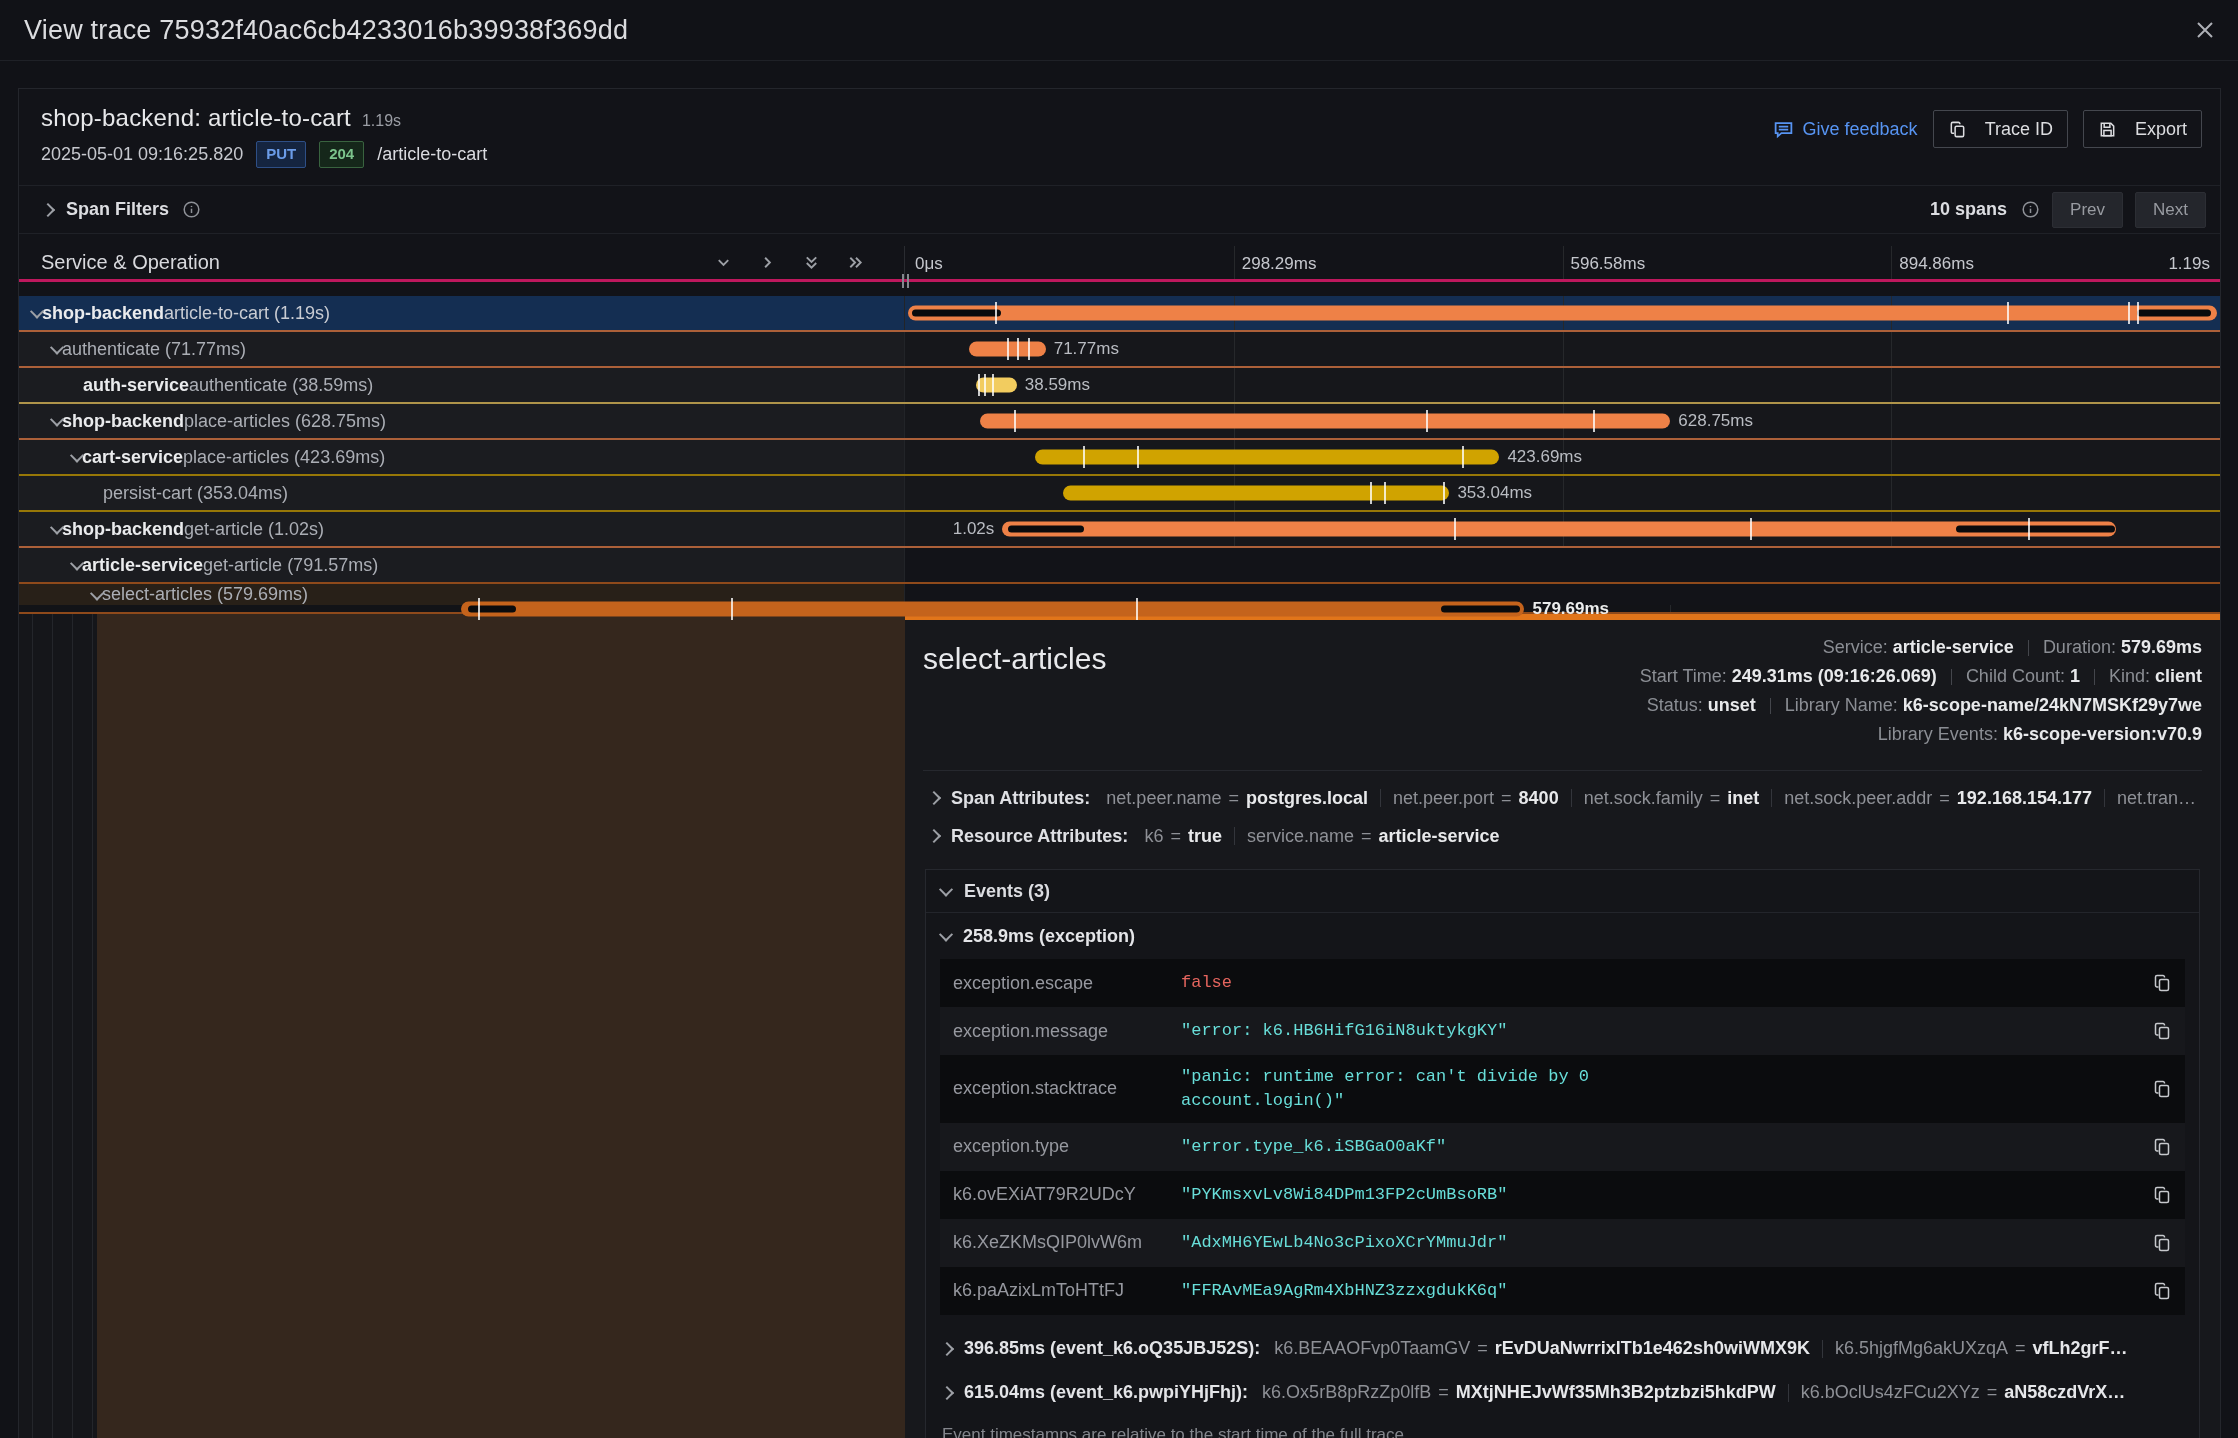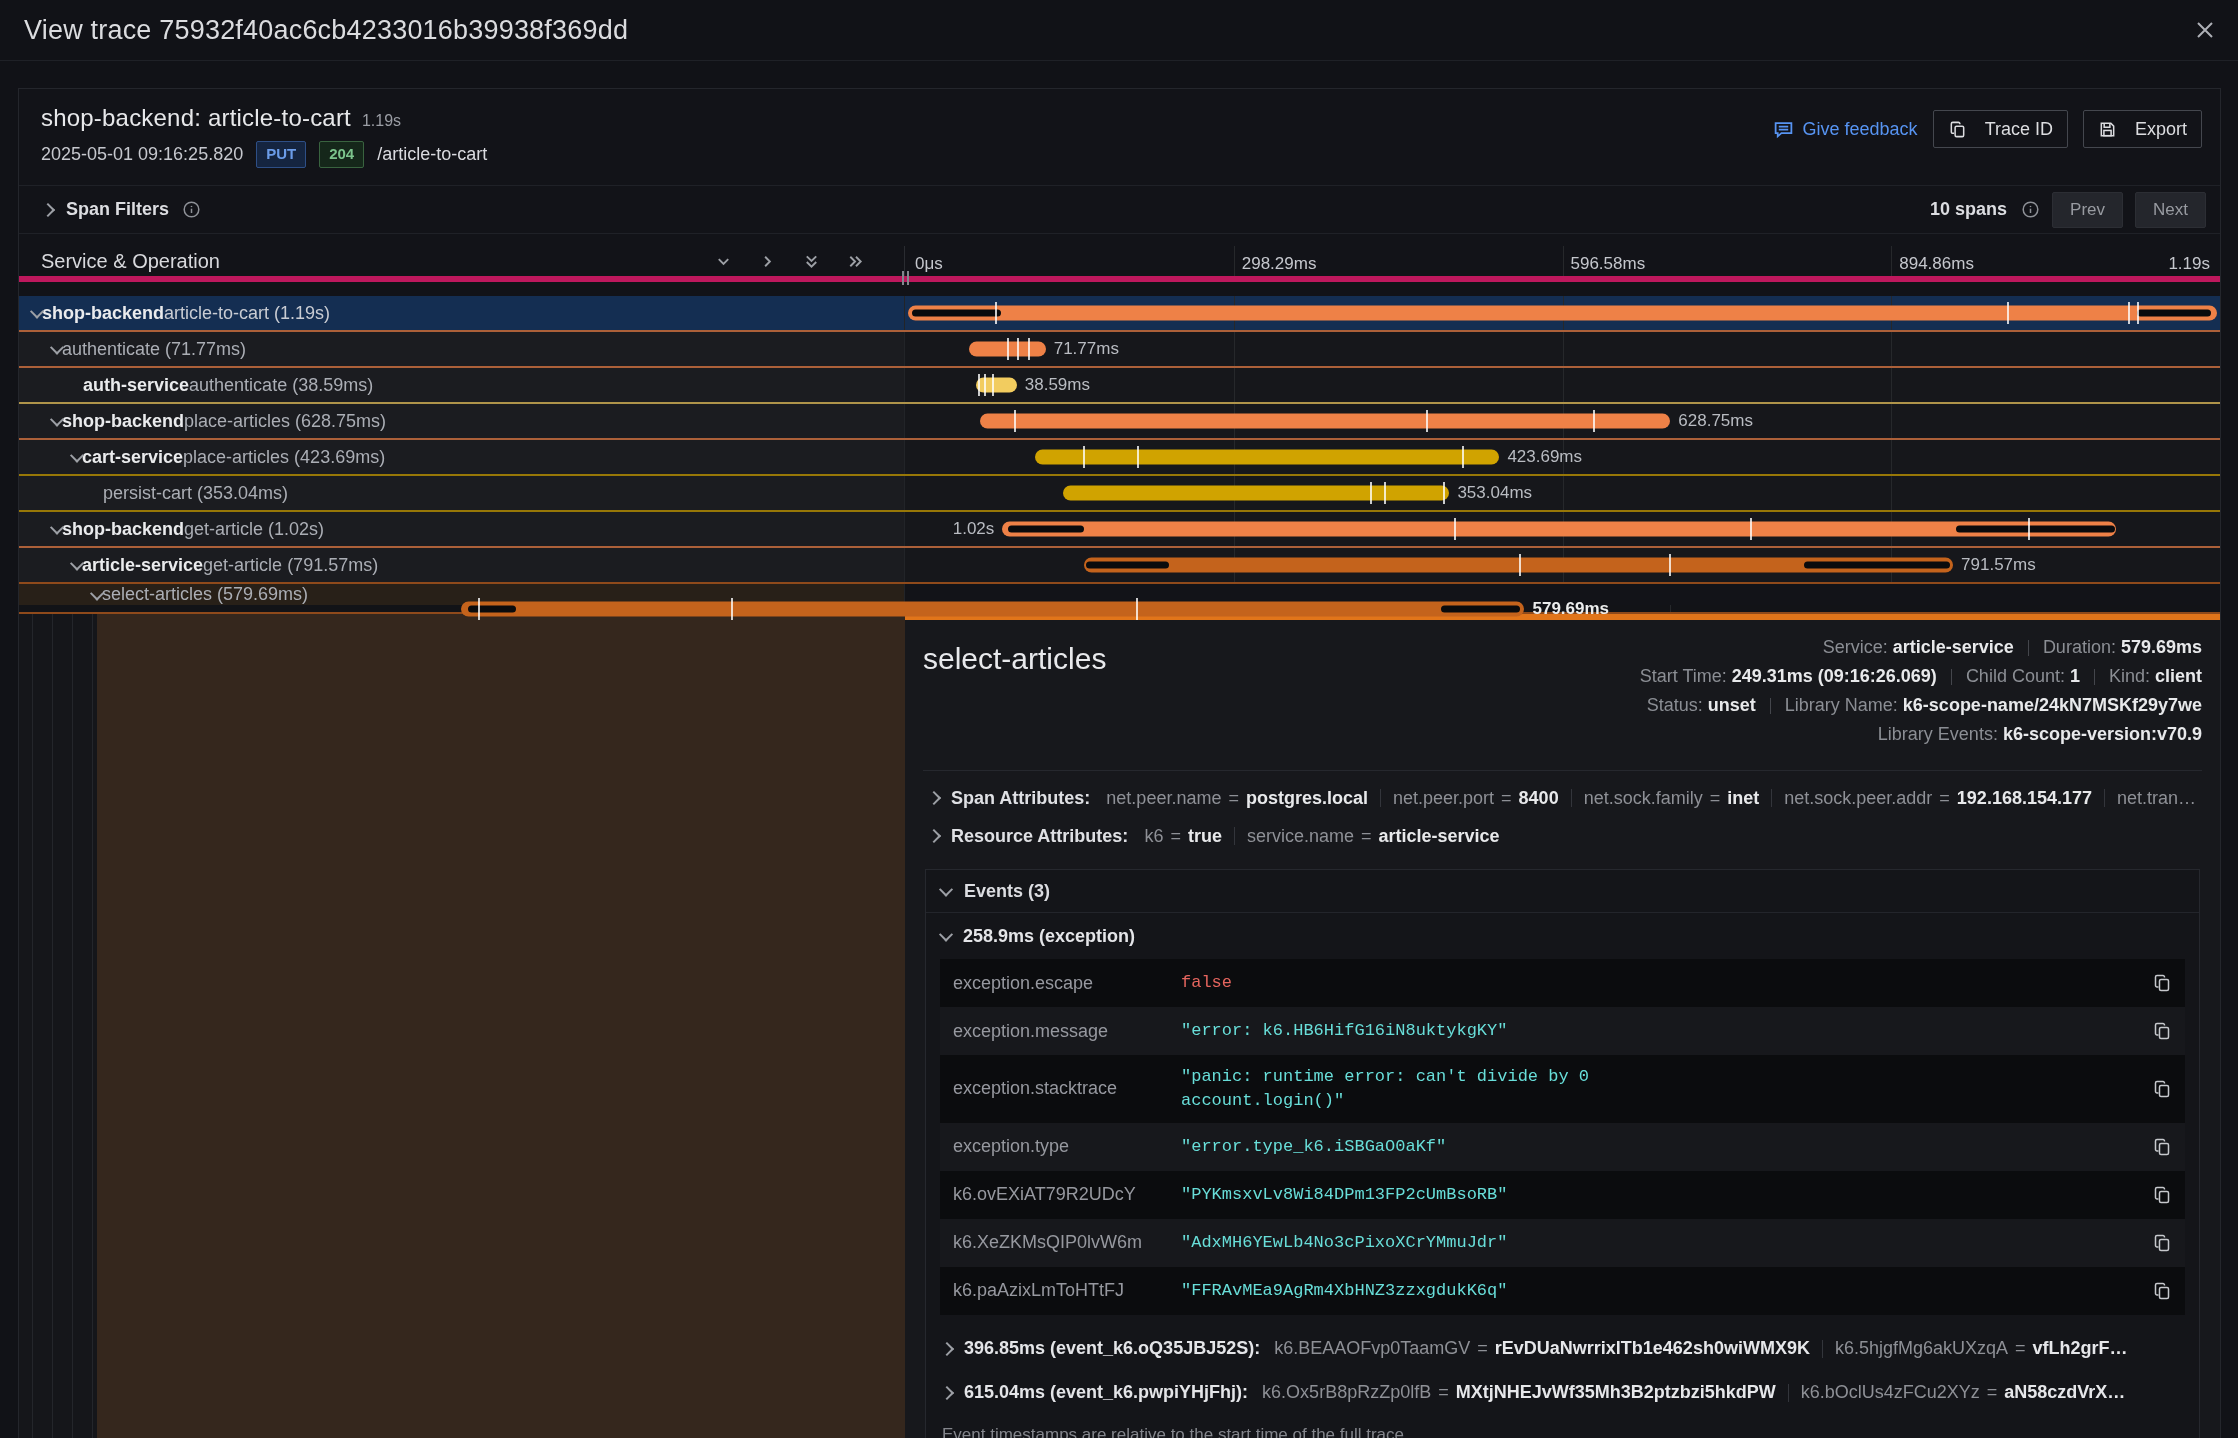--- a/index.html
+++ b/index.html
@@ -42,21 +42,21 @@
   .btn-muted{height:36px;padding:0 17px;background:#24262c;border:1px solid #2c2e34;border-radius:2px;color:#989ba1;font-size:17px;font-weight:500;cursor:pointer}
 
   
   .chv,.chv-r{display:inline-block;width:9px;height:9px;border-right:2px solid #9da0a6;border-bottom:2px solid #9da0a6;flex:none}
   .chv{transform:rotate(45deg) translate(-1px,-1px)}
   .chv-r{transform:rotate(-45deg)}
   .chv.sm,.chv-r.sm{width:8px;height:8px}
   .chv-sp{display:inline-block;width:11px;flex:none}
 
   
-  .trace-header{position:absolute;top:157px;left:0;right:0;height:36px;display:flex;border-bottom:6px solid #be185d;box-sizing:border-box}
+  .trace-header{position:absolute;top:157px;left:0;right:0;height:36px;display:flex;border-bottom:3px solid #be185d;box-sizing:border-box}
   .th-left{width:886px;flex:none;position:relative;display:flex;align-items:center;border-right:1px solid #2a2c31;box-sizing:border-box}
   .th-title{padding-left:22px;font-size:20px;font-weight:500;color:#d8d9dd}
   .th-icons{position:absolute;right:40px;display:flex;gap:27px;align-items:center}
   .th-icons button{background:none;border:none;padding:0;cursor:pointer;display:flex}
   .grip{position:absolute;right:-5px;bottom:-9px;display:flex;gap:3px;z-index:6}
   .grip i{width:2px;height:14px;background:#84878e}
   .axis{flex:1;position:relative}
   .tick{position:absolute;top:0;height:36px;display:flex;align-items:center;font-size:17px;color:#c5c7cd;white-space:nowrap}
   .tick.t0{left:10px}.tick.t1{left:calc(25% + 8px)}.tick.t2{left:calc(50% + 8px)}.tick.t3{left:calc(75% + 8px)}.tick.t4{right:10px}
 
@@ -362,31 +362,20 @@
           <div class="btick" style="left: 85.5%;"></div>
           <span class="blabel" style="right: calc(92.6% + 8px);">1.02s</span>
         </div>
       </div>
       <div class="span-row" style="border-bottom-color: rgba(196, 99, 28, 0.7);">
         <div class="tree-cell" style="padding-left: 53px;">
           <span class="chv sm"></span>
           <span class="svc">article-service</span>
           <span class="op">get-article (791.57ms)</span>
         </div>
-        <div class="tl-cell">
-          <div class="gl" style="left: 25%;"></div>
-          <div class="gl" style="left: 50%;"></div>
-          <div class="gl" style="left: 75%;"></div>
-          <div class="bar" style="left: 13.6%; width: 66.1%; background: rgb(196, 99, 28);"></div>
-          <div class="blk" style="left: 13.8%; width: 6.3%;"></div>
-          <div class="blk" style="left: 68.4%; width: 11.1%;"></div>
-          <div class="btick" style="left: 46.8%;"></div>
-          <div class="btick" style="left: 58.2%;"></div>
-          <span class="blabel" style="left: calc(79.7% + 8px);">791.57ms</span>
-        </div>
       </div>
       <div class="span-row focused" style="border-bottom-color: rgba(196, 99, 28, 0.7); flex-direction: column;">
         <div class="tree-cell" style="padding-left: 73px;">
           <span class="chv sm"></span>
           <span class="op">select-articles (579.69ms)</span>
         </div>
         <div class="tl-cell">
           <div class="gl" style="left: 25%;"></div>
           <div class="gl" style="left: 50%;"></div>
           <div class="gl" style="left: 75%;"></div>

